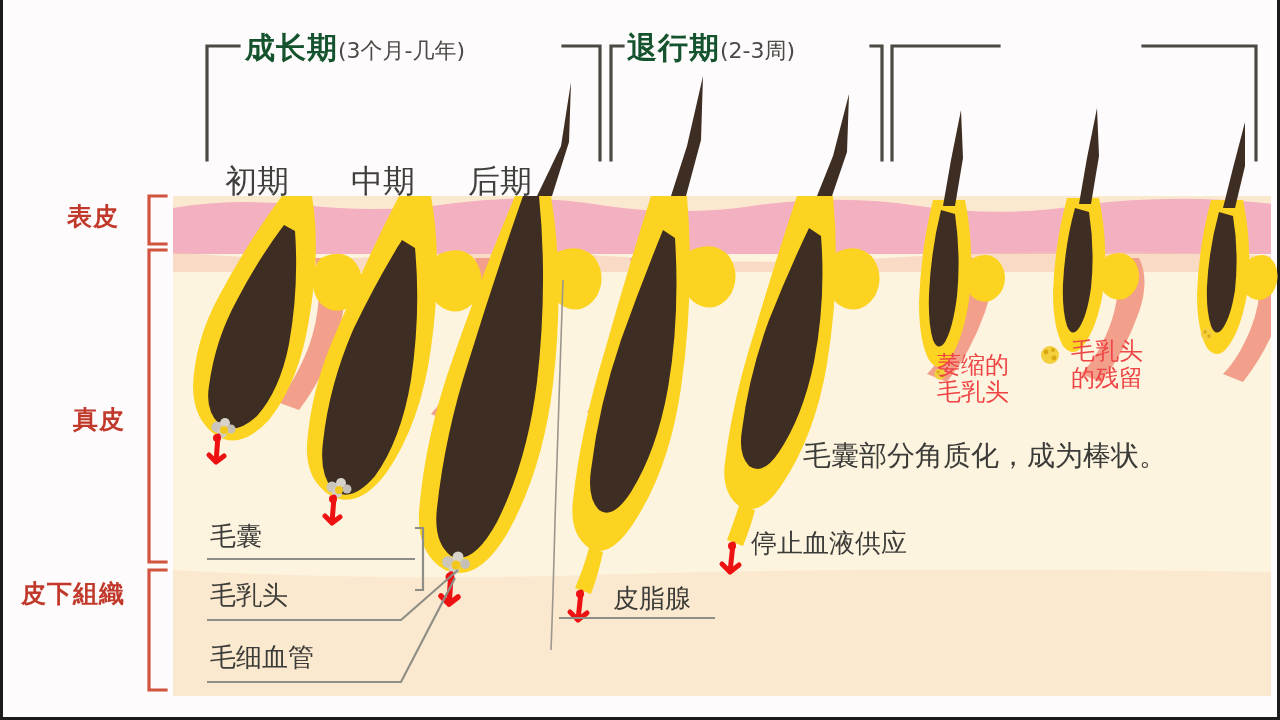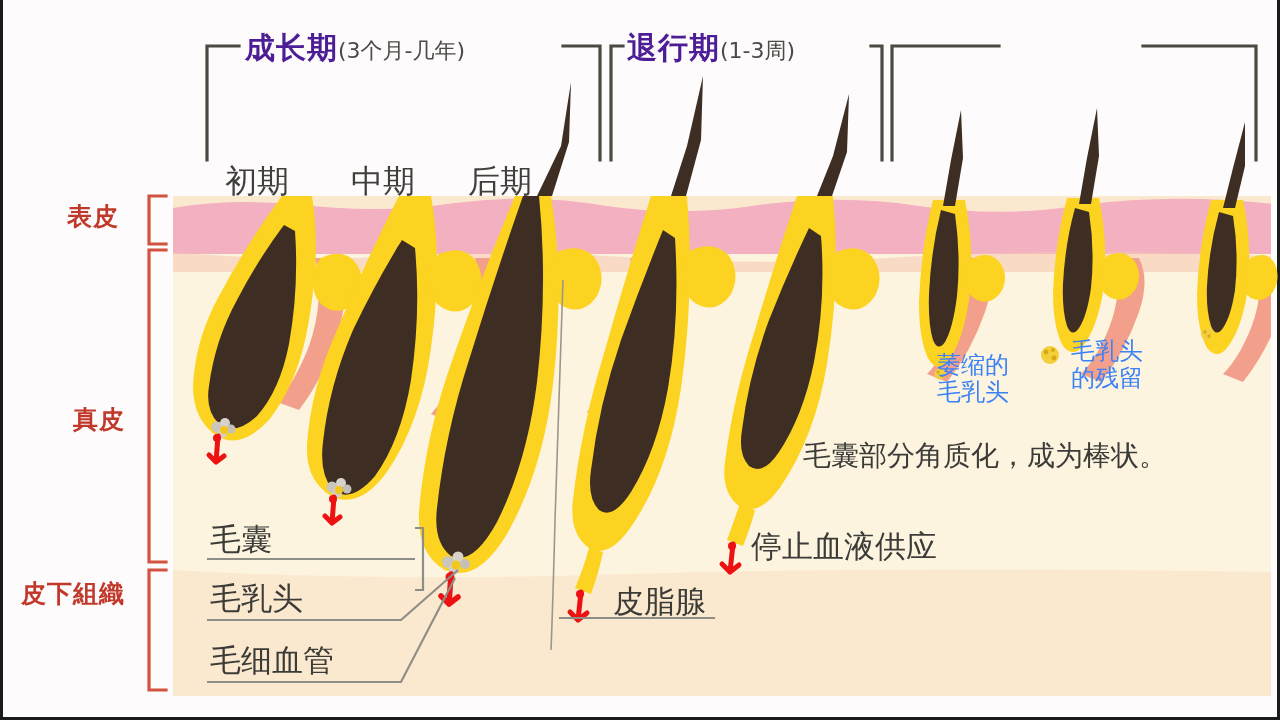--- a/index.html
+++ b/index.html
@@ -20,21 +20,21 @@
   }
   #svgroot { position: absolute; inset: 0; width: 1280px; height: 720px; }
 
   .txt { position: absolute; white-space: nowrap; color: #3b3b38; }
 
   
   .phase-name {
     font-weight: 700;
     font-size: 30px;
     letter-spacing: 1px;
-    color: #4c1d95;
+    color: #14532d;
   }
   .phase-dur {
     font-weight: 400;
     font-size: 22px;
     color: #4a4a46;
     letter-spacing: 0px;
   }
   #phase-0 { left: 242px; top: 28px; }
   #phase-1 { left: 624px; top: 28px; }
   #phase-2 { left: 1000px; top: 28px; }
@@ -48,29 +48,29 @@
   
   .layer-label {
     font-size: 25px; font-weight: 700; color: #c0392b;
     letter-spacing: 1px;
   }
   #layer-0 { left: 64px; top: 200px; }
   #layer-1 { left: 70px; top: 403px; }
   #layer-2 { left: 18px; top: 577px; }
 
   
-  .callout { font-size: 31px; color: #3b3b38; font-weight: 400; }
+  .callout { font-size: 26px; color: #3b3b38; font-weight: 400; }
   #call-follicle  { left: 207px; top: 519px; }
   #call-papilla   { left: 207px; top: 578px; }
   #call-capillary { left: 207px; top: 640px; }
   #call-sebaceous { left: 610px; top: 581px; }
   #call-bloodstop { left: 748px; top: 526px; }
 
   .callout-right {
-    font-size: 24px; color: #3b82f6; line-height: 1.13;
+    font-size: 24px; color: #ef4444; line-height: 1.13;
     text-align: center;
   }
   #call-atrophy { left: 934px; top: 352px; }
   #call-remnant { left: 1068px; top: 338px; }
 
   #note-keratin {
     left: 800px; top: 437px;
     font-size: 28px; color: #3b3b38; letter-spacing: 0px;
   }
 </style>
@@ -298,21 +298,21 @@
     <g stroke="#8e8e86" stroke-width="2.2" fill="none">
       <path d="M412,528 L420,528 L420,590 L412,590"></path>
     </g>
 
   </svg>
 
   <div class="txt" id="phase-0">
     <span class="phase-name">成长期</span><span class="phase-dur">(3个月-几年)</span>
   </div>
   <div class="txt" id="phase-1">
-    <span class="phase-name">退行期</span><span class="phase-dur">(1-3周)</span>
+    <span class="phase-name">退行期</span><span class="phase-dur">(2-3周)</span>
   </div>
 
   <div class="txt substage" id="sub-0">初期</div>
   <div class="txt substage" id="sub-1">中期</div>
   <div class="txt substage" id="sub-2">后期</div>
 
   <div class="txt layer-label" id="layer-0">表皮</div>
   <div class="txt layer-label" id="layer-1">真皮</div>
   <div class="txt layer-label" id="layer-2">皮下組織</div>
 

